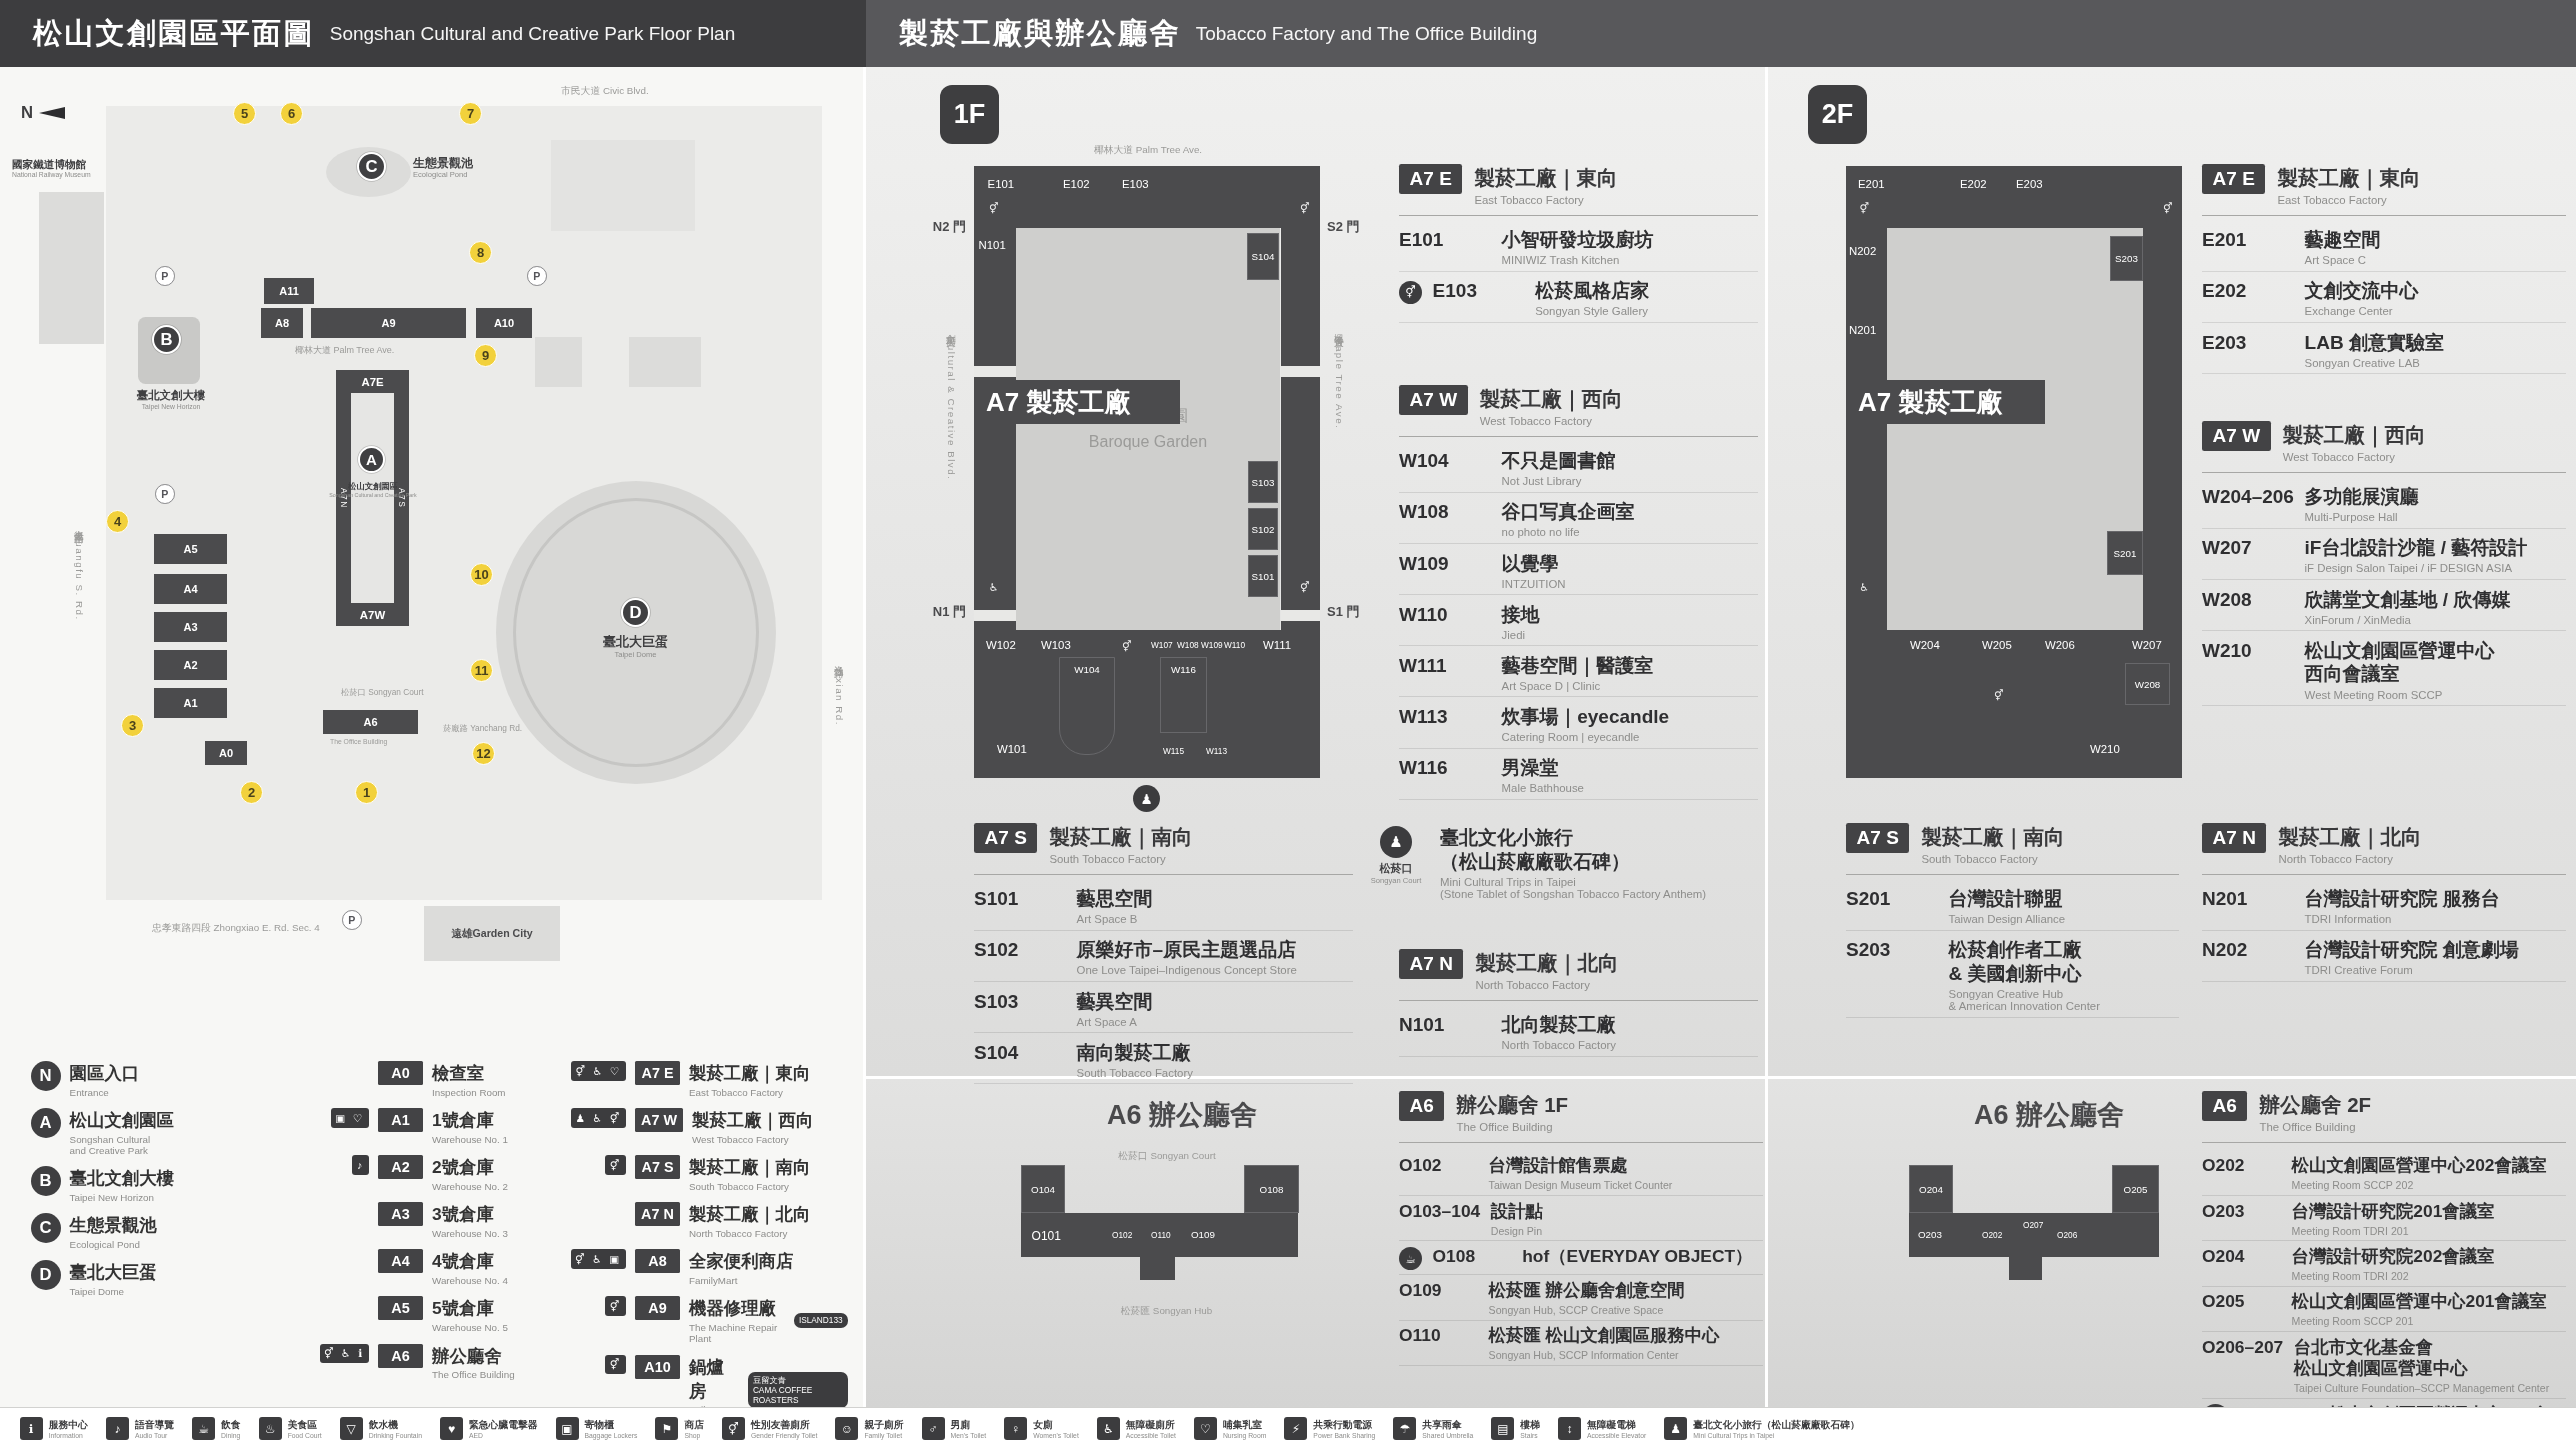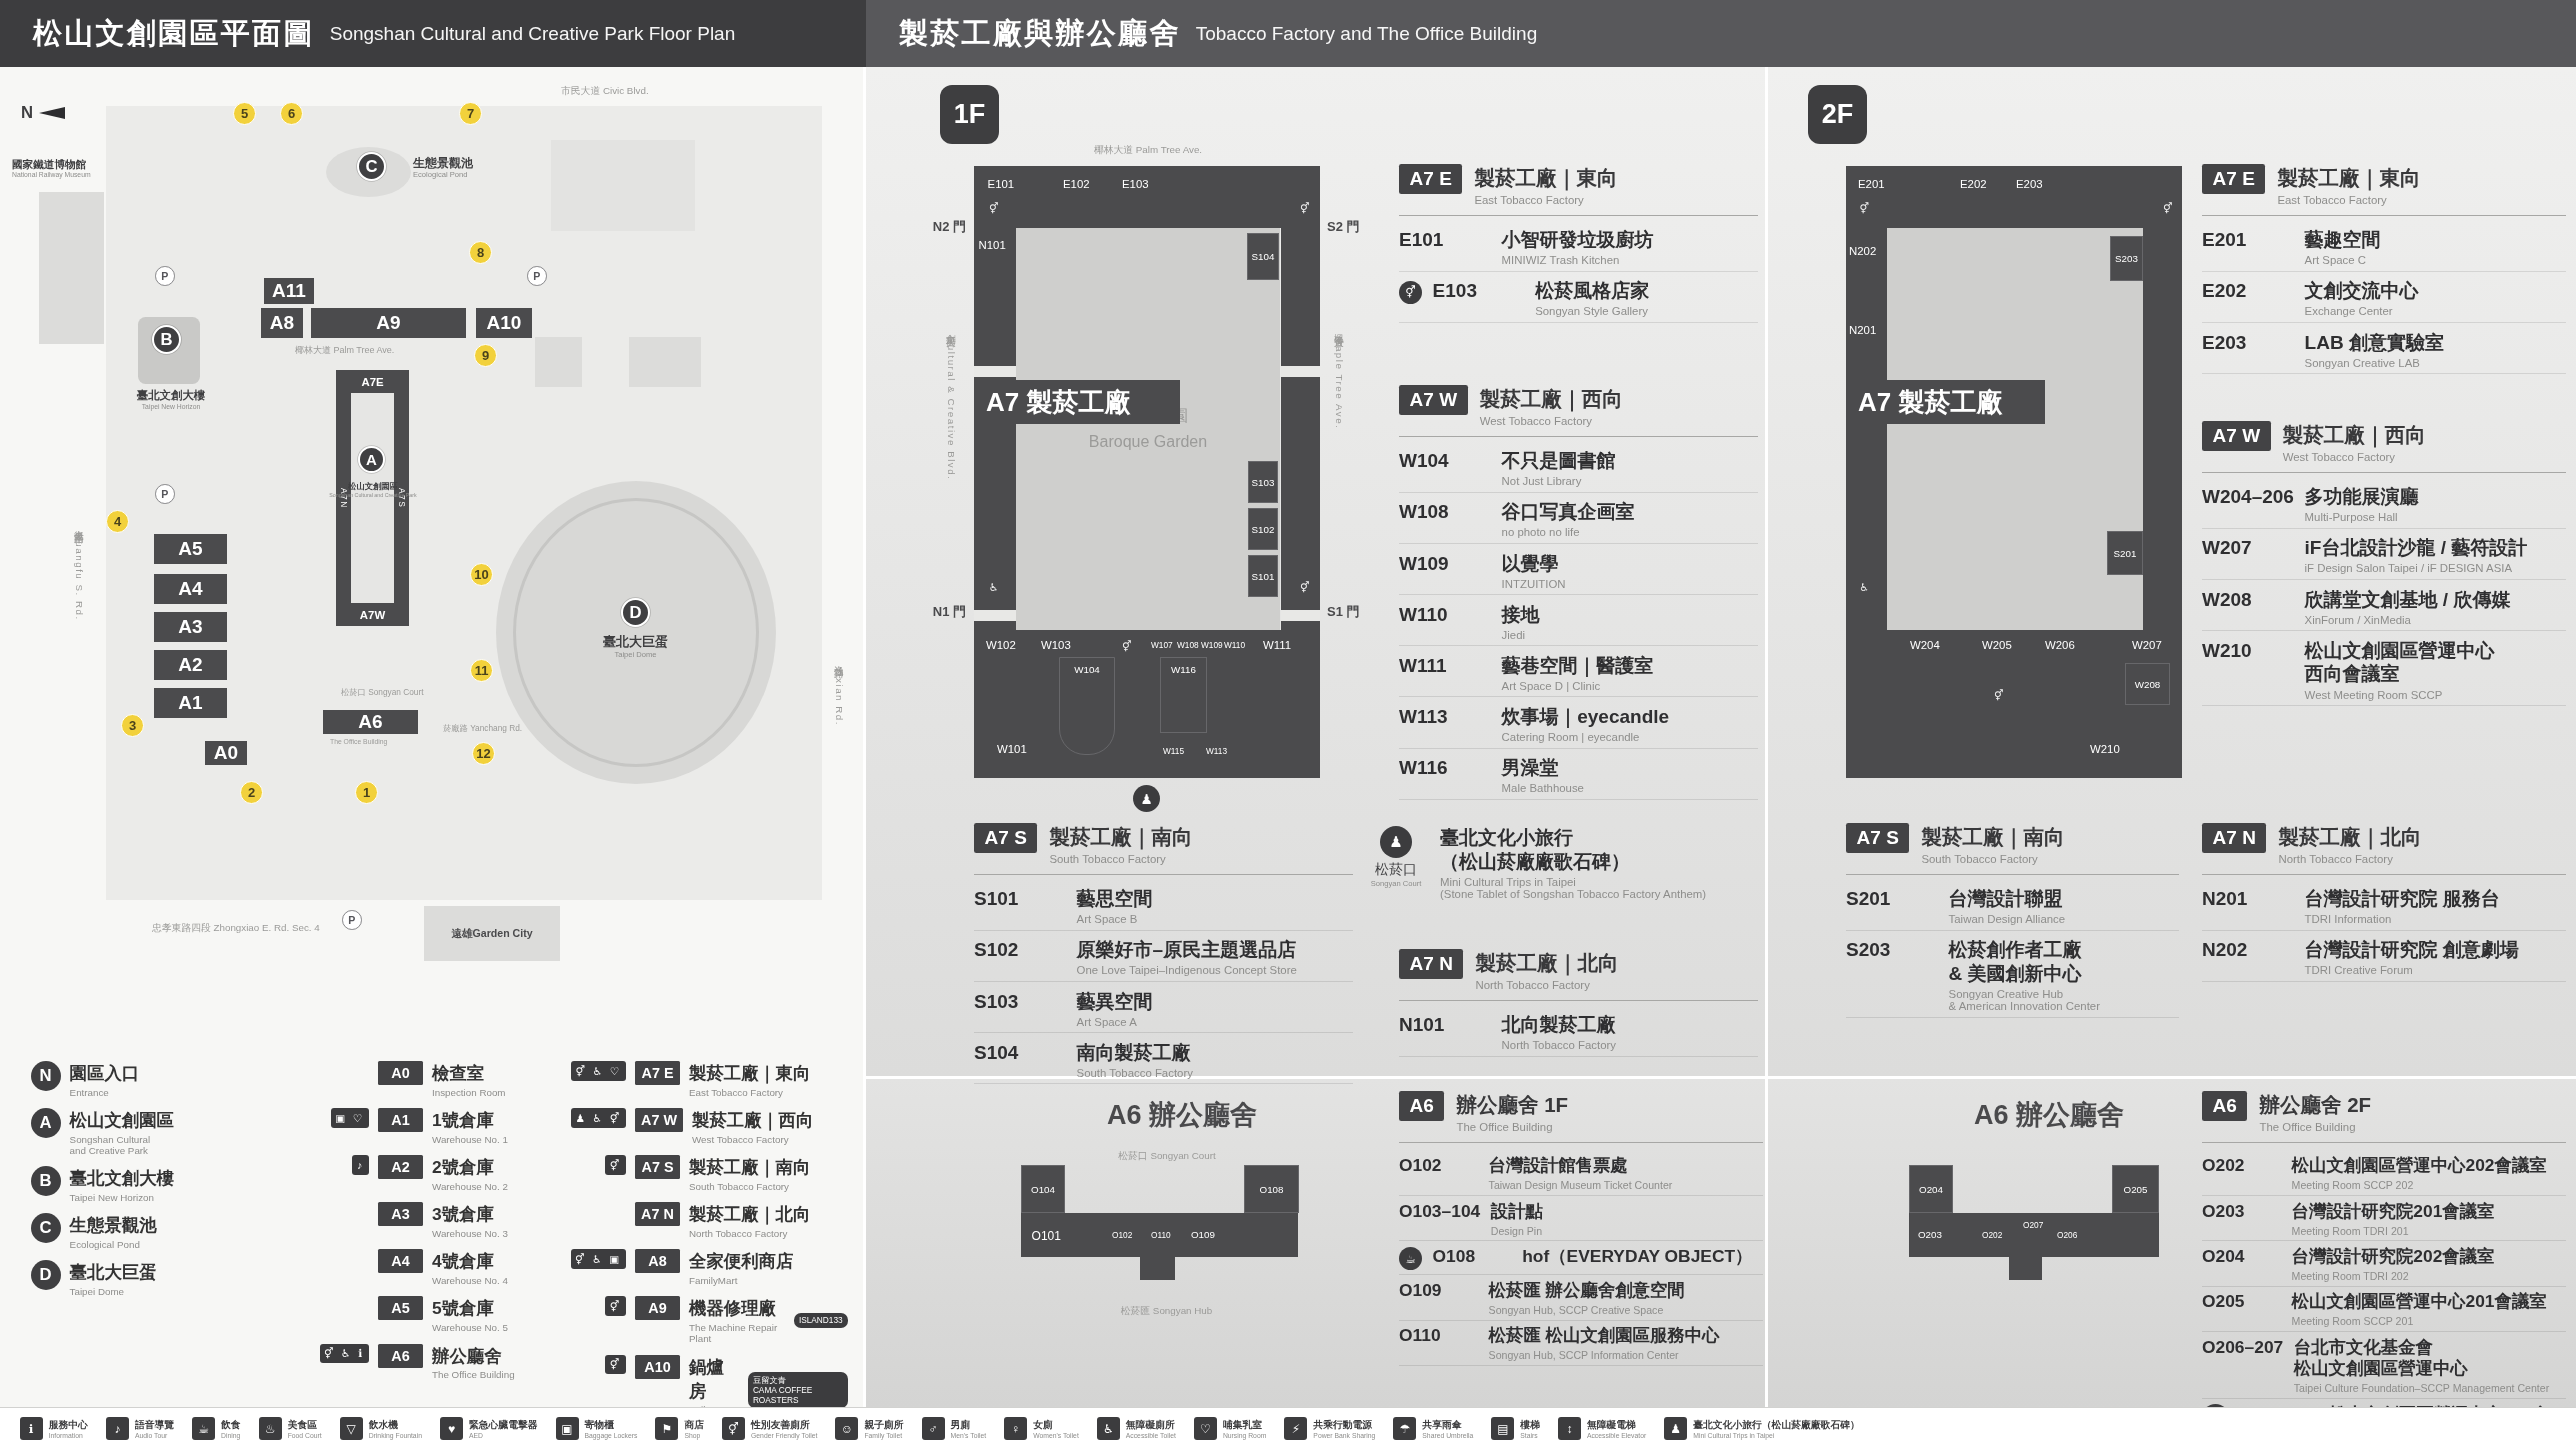--- a/index.html
+++ b/index.html
@@ -14,21 +14,21 @@
   .hdr { position:absolute; top:0; height:67px; color:#fff; display:flex; align-items:center; padding-left:33px; }
   .hdr-left { left:0; width:866px; background:#3d3d3f; }
   .hdr-right { left:866px; width:1710px; background:#58585b; }
   .hdr .zh { font-size:29px; font-weight:bold; letter-spacing:2.3px; }
   .hdr .en { font-size:19px; margin-left:15px; opacity:.95; }
 
   
   .map { position:absolute; left:0; top:67px; width:863px; height:1340px; background:#f7f7f5; overflow:hidden; }
   .park { position:absolute; background:#ebebe9; }
   .blockL { position:absolute; background:#dcdcda; }
-  .bdg { position:absolute; background:#4b4b4d; color:#fff; display:flex; align-items:center; justify-content:center; font-weight:bold; font-size:19px; }
+  .bdg { position:absolute; background:#4b4b4d; color:#fff; display:flex; align-items:center; justify-content:center; font-weight:bold; font-size:11px; }
   .marker { position:absolute; width:29px; height:29px; border-radius:50%; background:#3f3f41; color:#fff;
             display:flex; align-items:center; justify-content:center; font-size:16.7px; font-weight:bold;
             border:2.3px solid #fff; box-shadow:0 0 0 0.8px rgba(0,0,0,.18); }
   .entrance { position:absolute; width:23px; height:23px; border-radius:50%; background:#f2d13c; color:#4a431c;
               display:flex; align-items:center; justify-content:center; font-size:13px; font-weight:bold; border:1.5px solid #fff; }
   .pcircle { position:absolute; width:19.7px; height:19.7px; border-radius:50%; background:#fff; border:1.5px solid #87878a;
              color:#55555a; display:flex; align-items:center; justify-content:center; font-size:10.6px; font-weight:bold; }
   .maplabel { position:absolute; line-height:1.2; color:#3f3f41; }
   .maplabel .zh { font-weight:bold; display:block; }
   .maplabel .en { color:#8d8d8b; display:block; }
@@ -113,21 +113,21 @@
   .compact .room-code { min-width:79px; font-size:17.4px; }
   .compact .room-zh { font-size:17.4px; }
   .compact .room-en { font-size:10.6px; }
 
   
   .court-entry { position:absolute; display:flex; gap:12px; }
   .court-ic-wrap { width:64px; text-align:center; flex:0 0 auto; }
   .court-ic { width:32px; height:32px; border-radius:50%; background:#3c3c3e; color:#fff; display:inline-flex;
               align-items:center; justify-content:center; font-size:15px; }
   .court-ic::before { content:"♟"; }
-  .court-cap { display:block; font-size:14px; font-weight:normal; color:#3f3f41; margin-top:3px; }
+  .court-cap { display:block; font-size:11px; font-weight:bold; color:#3f3f41; margin-top:3px; }
   .court-cap-en { display:block; font-size:7.6px; color:#8d8d8b; }
 
   
   .o-title { position:absolute; font-size:27px; font-weight:bold; color:#4a4a4c; text-align:center; white-space:nowrap; }
   .o-sub { position:absolute; font-size:9.8px; color:#9b9b99; text-align:center; white-space:nowrap; }
 
   
   .footer { position:absolute; left:0; top:1407px; width:2576px; height:42px; background:#ffffff;
             border-top:0.8px solid #d2d2d0; display:flex; align-items:center; padding:0 19.7px; gap:18px; }
   .f-item { display:flex; align-items:center; gap:6px; flex:0 0 auto; }

